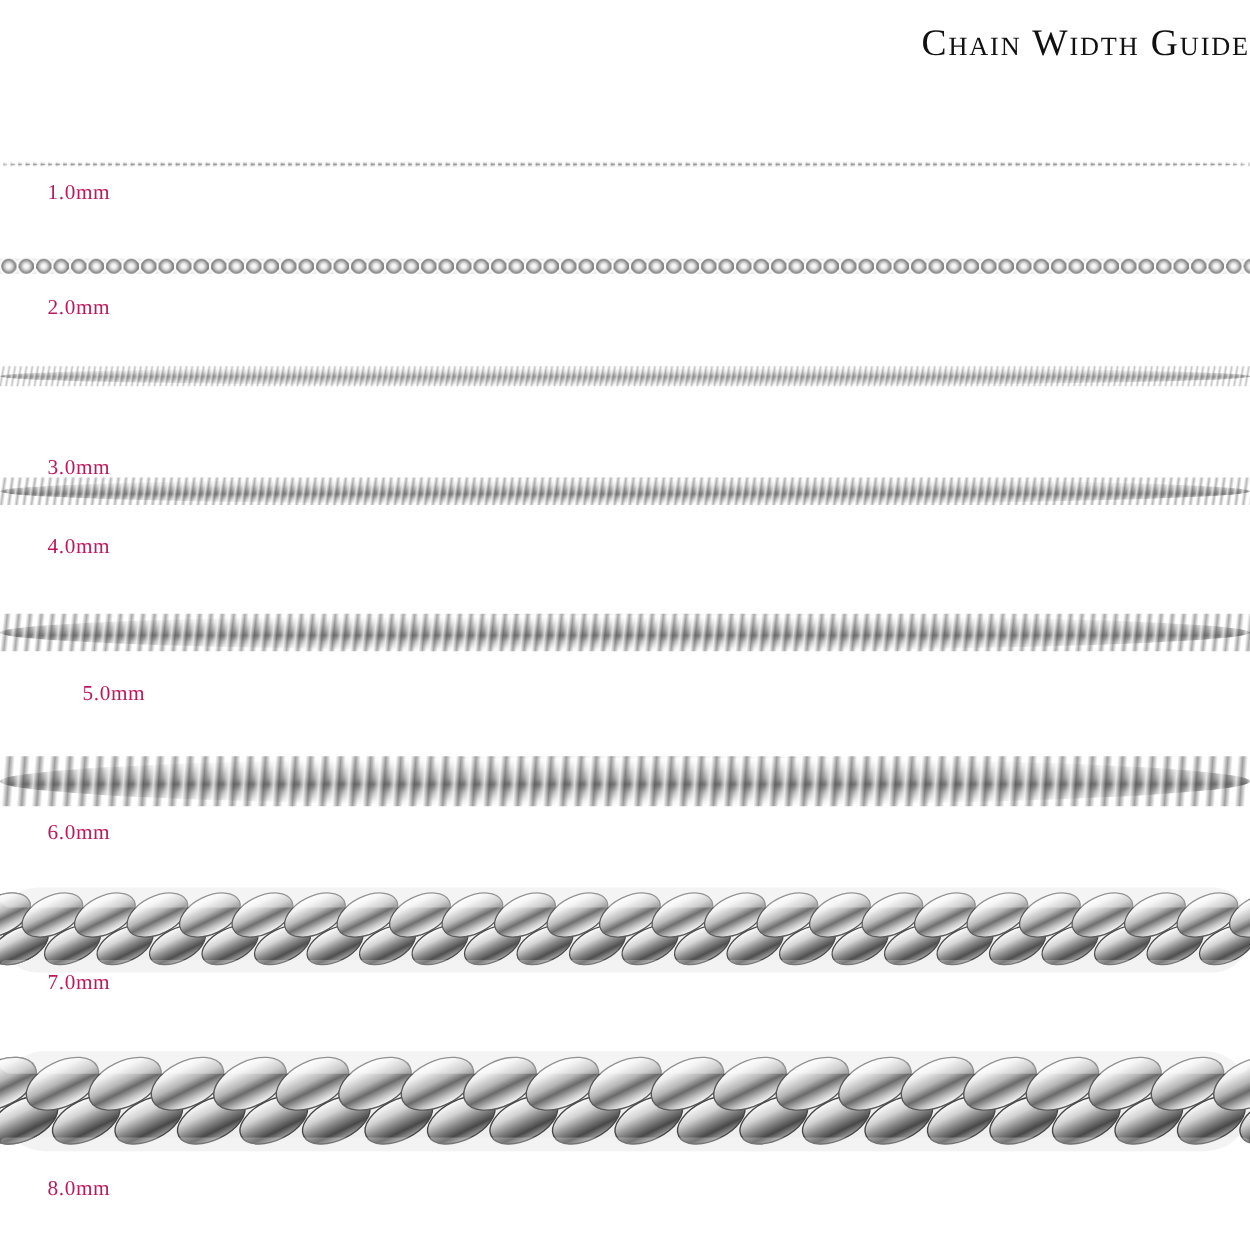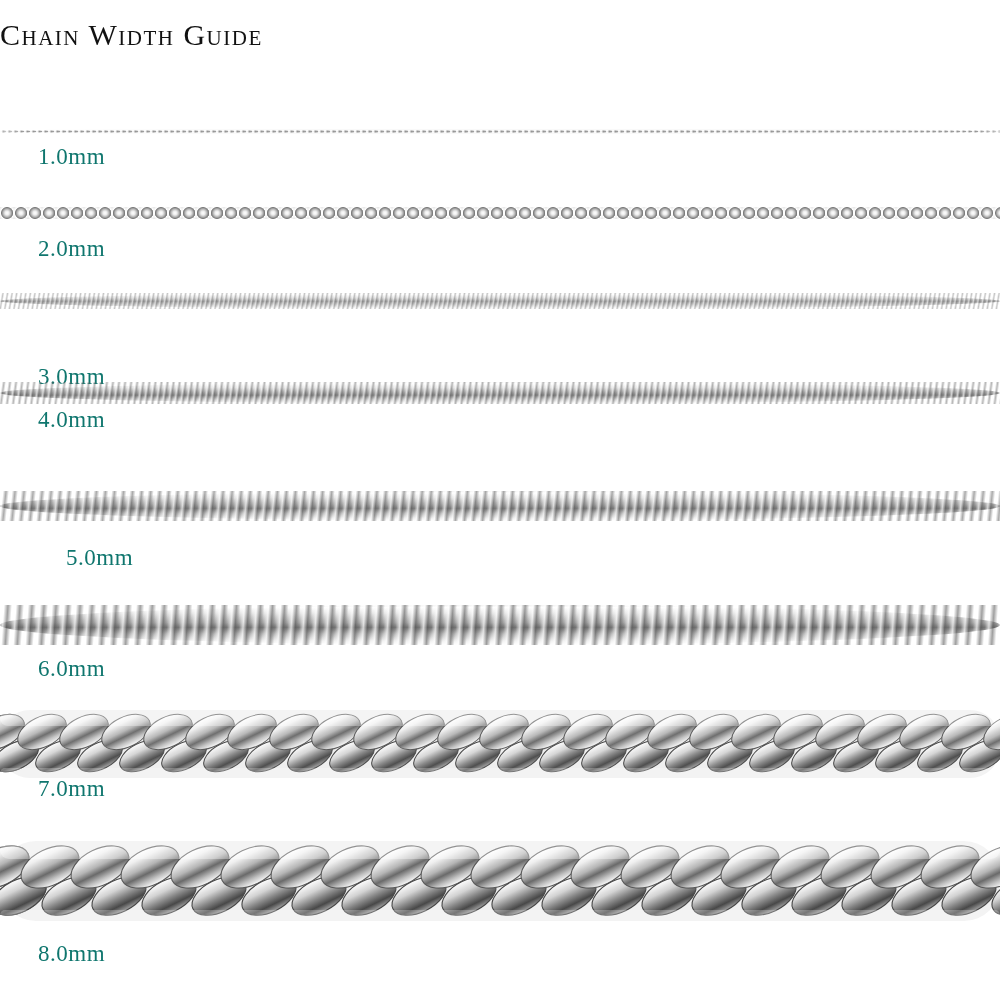--- a/index.html
+++ b/index.html
@@ -15,21 +15,21 @@
     overflow: hidden;
     position: relative;
   }
 
   
   #title {
     position: absolute;
     top: 18px;
     left: 0;
     width: 1000px;
-    text-align: left;
+    text-align: right;
     font-family: "Liberation Serif", serif;
     font-size: 30px;
     letter-spacing: 1.5px;
     font-variant: small-caps;
     color: #111111;
   }
 
   
   .row {
     position: absolute;
@@ -39,22 +39,22 @@
   .chain-wrap {
     position: absolute;
     left: 0;
     width: 1000px;
     overflow: hidden;
   }
   .label {
     position: absolute;
     left: 38px;
     font-family: "Liberation Serif", serif;
-    font-size: 23px;
-    color: #0f766e;
+    font-size: 17px;
+    color: #be185d;
     letter-spacing: 0.5px;
   }
 
   
   .chain {
     position: absolute;
     left: 0;
     width: 1000px;
     border-radius: 50% / 50%;
   }
@@ -243,21 +243,21 @@
   <div class="chain-wrap" style="top:290px; height:24px;">
     <div class="chain c3" style="top:3px;"></div>
   </div>
   <div class="label" style="top:333px;margin-top:31px;">3.0mm</div>
 </div>
 
 <div class="row">
   <div class="chain-wrap" style="top:378px; height:30px;">
     <div class="chain c4" style="top:4px;"></div>
   </div>
-  <div class="label" style="top:407px;">4.0mm</div>
+  <div class="label" style="top:427px;">4.0mm</div>
 </div>
 
 <div class="row">
   <div class="chain-wrap" style="top:487px; height:40px;">
     <div class="chain c5" style="top:4px;"></div>
   </div>
   <div class="label" style="top:545px;margin-left:28px;">5.0mm</div>
 </div>
 
 <div class="row">

